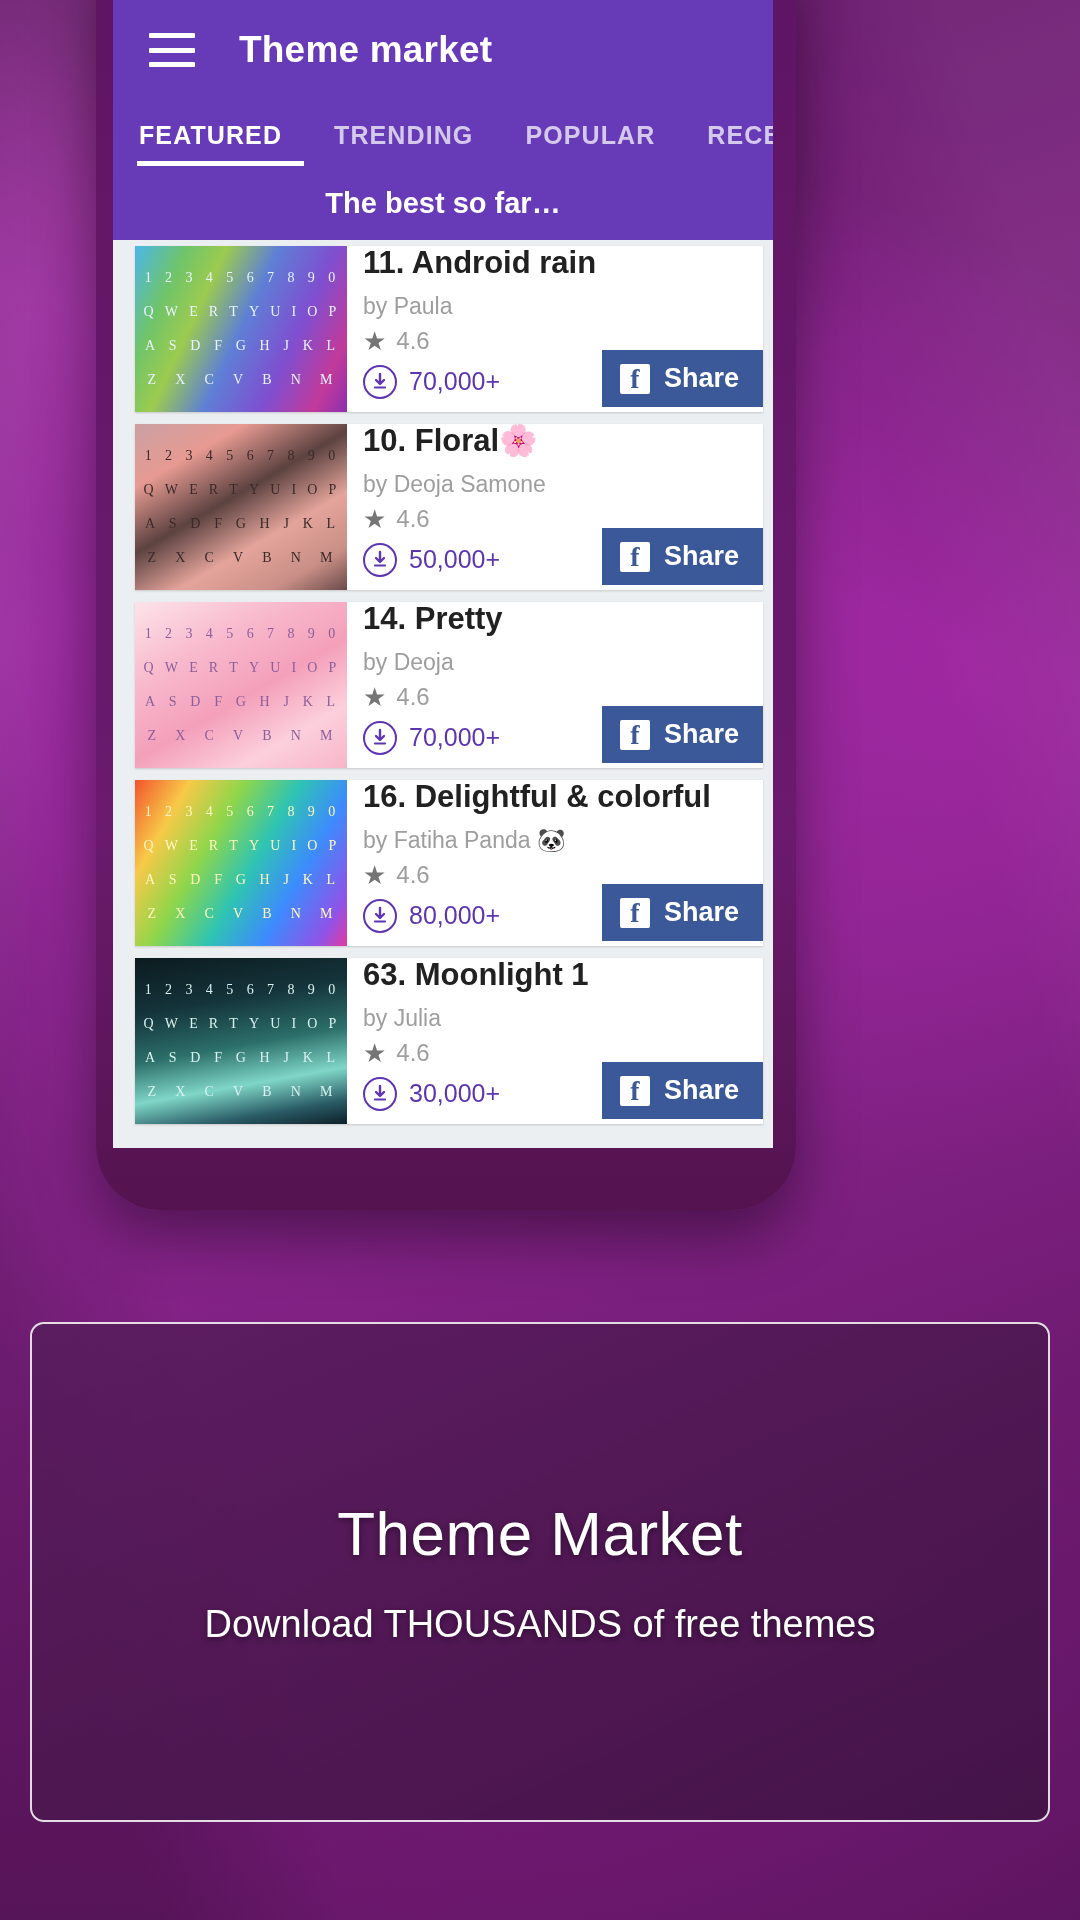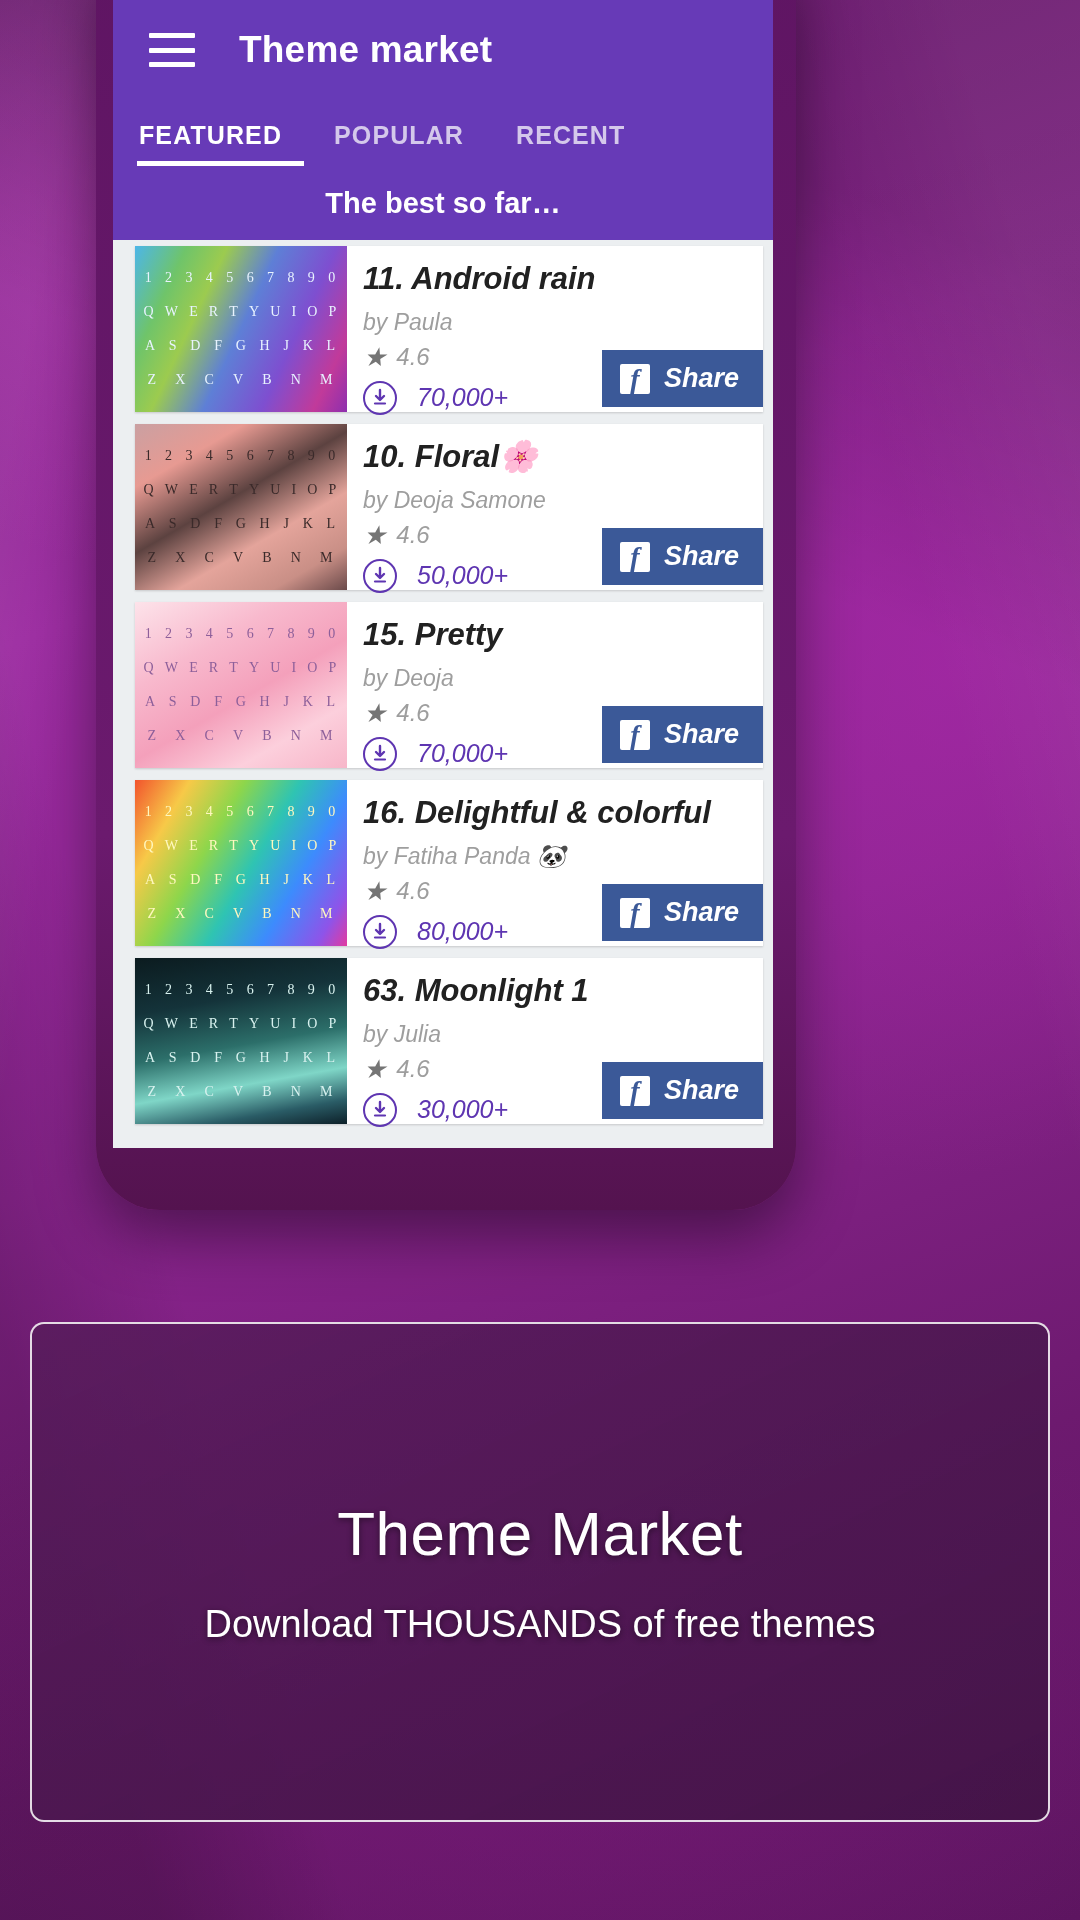--- a/index.html
+++ b/index.html
@@ -108,37 +108,37 @@
     position: absolute; inset: 0;
     display: flex; flex-direction: column;
     justify-content: space-evenly;
     padding: 6px 4px;
     font-size: 14px; letter-spacing: 2px;
     font-family: "Liberation Serif", serif;
   }
   .krow { display: flex; justify-content: space-around; }
 
   .info {
-    flex: 1; padding: 16px 0 0 16px; position: relative; font-style: italic;
+    flex: 1; padding: 0 0 0 16px; position: relative;
   }
   .title {
     font-size: 31px; font-weight: bold; color: #212121;
     line-height: 1.12; white-space: nowrap;
   }
   .author {
     font-size: 23px; color: #9e9e9e; margin-top: 12px;
     white-space: nowrap;
   }
   .rating {
     display: flex; align-items: center; gap: 10px;
     margin-top: 6px; font-size: 24px; color: #9e9e9e;
   }
   .star { color: #757575; font-size: 26px; }
   .dl {
-    display: flex; align-items: center; gap: 20px;
+    display: flex; align-items: center; gap: 12px;
     margin-top: 8px; font-size: 25px; color: #5e35b1;
   }
   .dl-icon {
     width: 34px; height: 34px; border-radius: 50%;
     border: 2.5px solid #5e35b1;
     display: flex; align-items: center; justify-content: center;
     flex: 0 0 34px;
   }
   .dl-icon svg { display: block; }
   .share {
@@ -191,20 +191,21 @@
     <div class="menu-icon">
       <span></span>
         <span></span>
         <span></span>
     </div>
     <div class="appbar-title">Theme market</div>
   </div>
 
   <div class="tabs">
     <div class="tab active">FEATURED</div>
+    <div class="tab">TRENDING</div>
     <div class="tab">POPULAR</div>
     <div class="tab">RECENT</div>
   </div>
 
   <div class="subtitle-bar">
     <span>The best so far…</span>
   </div>
 
   <div class="list" id="theme-list">
       <div class="card">
@@ -392,21 +393,21 @@
               <span>X</span>
               <span>C</span>
               <span>V</span>
               <span>B</span>
               <span>N</span>
               <span>M</span>
             </div>
       </div>
     </div>
     <div class="info">
-      <div class="title">15. Pretty</div>
+      <div class="title">14. Pretty</div>
       <div class="author">by Deoja</div>
       <div class="rating">
         <span class="star">★</span>
         <span>4.6</span>
       </div>
       <div class="dl">
         <span class="dl-icon">
           <svg width="20" height="20" viewBox="0 0 20 20">
             <path d="M10 2 L10 11 M6 8 L10 12 L14 8" stroke="#5e35b1" stroke-width="2.4" fill="none" stroke-linecap="round" stroke-linejoin="round"></path>
             <path d="M5 15.5 L15 15.5" stroke="#5e35b1" stroke-width="2.2" stroke-linecap="round"></path>

